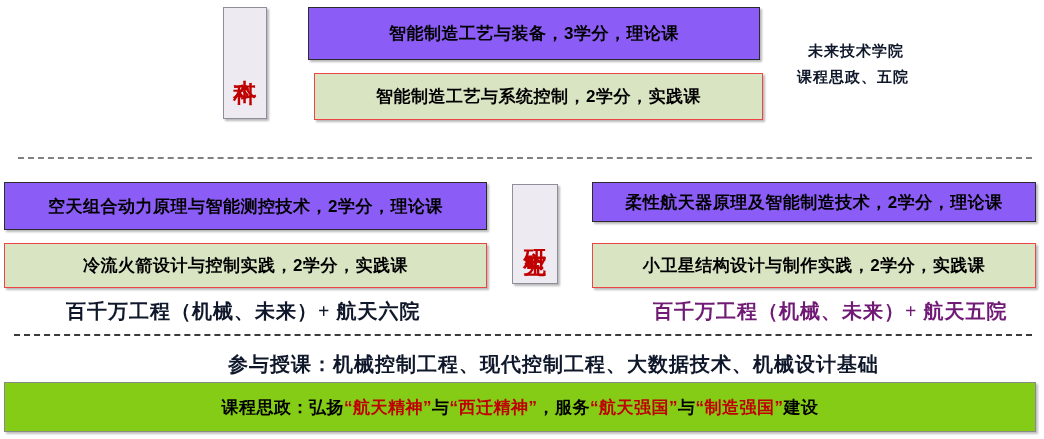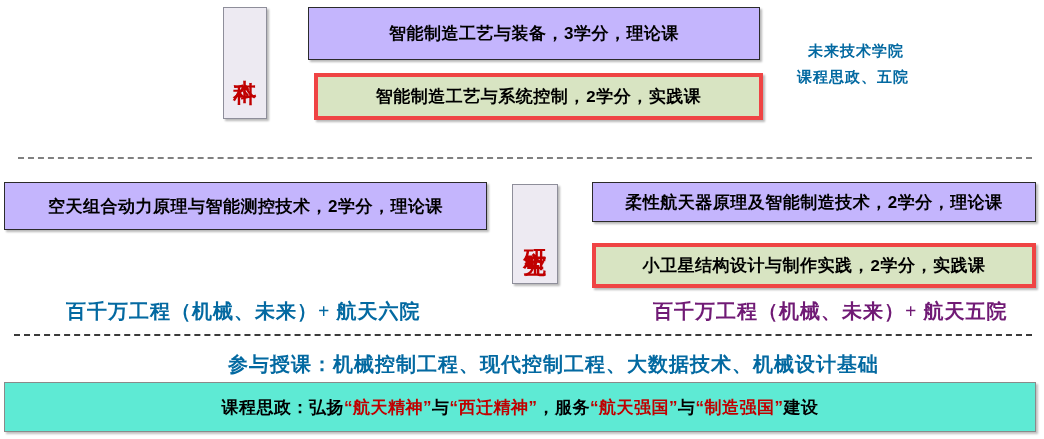--- a/index.html
+++ b/index.html
@@ -15,56 +15,55 @@
   .box{
     position:absolute;
     box-sizing:border-box;
     display:flex;align-items:center;justify-content:center;
     text-align:center;
     font-weight:bold;
     letter-spacing:.5px;
     color:#000000;
   }
   .box-yellow{
-    background:#c4b5fd;
+    background:#8b5cf6;
     border:1px solid #2b2b2b;
     box-shadow:2px 2px 2px rgba(0,0,0,.28);
     font-size:17px;
   }
   .box-green{
     background:#D8E4C2;
-    border:4px solid #ef4444;
+    border:1px solid #ef4444;
     box-shadow:2px 2px 2px rgba(0,0,0,.28);
     font-size:17px;
-    font-family:Liberation Mono, monospace;
   }
   .box-stage{
     background:#EDEAF2;
     border:1px solid #8e8e9a;
     box-shadow:2px 2px 2px rgba(0,0,0,.28);
     color:#C00000;
     font-size:23px;
     line-height:1.06;
     writing-mode:vertical-rl;
     text-orientation:upright;
     letter-spacing:2px;
   }
   .box-banner{
-    background:#5eead4;
+    background:#84cc16;
     border:1px solid #8a8a8a;
     box-shadow:2px 2px 2px rgba(0,0,0,.25);
     font-size:17px;
   }
 
   
   .ann{
     position:absolute;
     font-family:"Liberation Serif","DejaVu Serif",serif;
     font-weight:bold;
-    color:#0369a1;
+    color:#0f172a;
     white-space:nowrap;
     letter-spacing:1px;
   }
   .ann.red{color:#701a75;}
   .ann.small{font-size:15px;}
   .ann.mid{font-size:20px;}
   .ann.center{text-align:center;}
 
   
   .divider{
@@ -89,20 +88,21 @@
 
   <div class="ann small center" style="left:808px;top:42px;">未来技术学院</div>
   <div class="ann small center" style="left:797px;top:68px;">课程思政、五院</div>
 
   <div class="divider" style="left:18px;top:157px;width:1014px;"></div>
 
   <div class="box box-stage" style="left:512px;top:184px;width:46px;height:100px;">研究生</div>
 
   <div class="box box-yellow" style="left:4px;top:182px;width:483px;height:48px;">空天组合动力原理与智能测控技术，2学分，理论课</div>
 
+  <div class="box box-green" style="left:4px;top:243px;width:483px;height:45px;">冷流火箭设计与控制实践，2学分，实践课</div>
 
   <div class="ann mid" style="left:66px;top:298px;">百千万工程（机械、未来）+ 航天六院</div>
 
   <div class="box box-yellow" style="left:592px;top:182px;width:444px;height:40px;">柔性航天器原理及智能制造技术，2学分，理论课</div>
 
   <div class="box box-green" style="left:592px;top:243px;width:444px;height:45px;">小卫星结构设计与制作实践，2学分，实践课</div>
 
   <div class="ann mid red" style="left:653px;top:298px;">百千万工程（机械、未来）+ 航天五院</div>
 
   <div class="divider dark" style="left:14px;top:334px;width:1018px;"></div>

